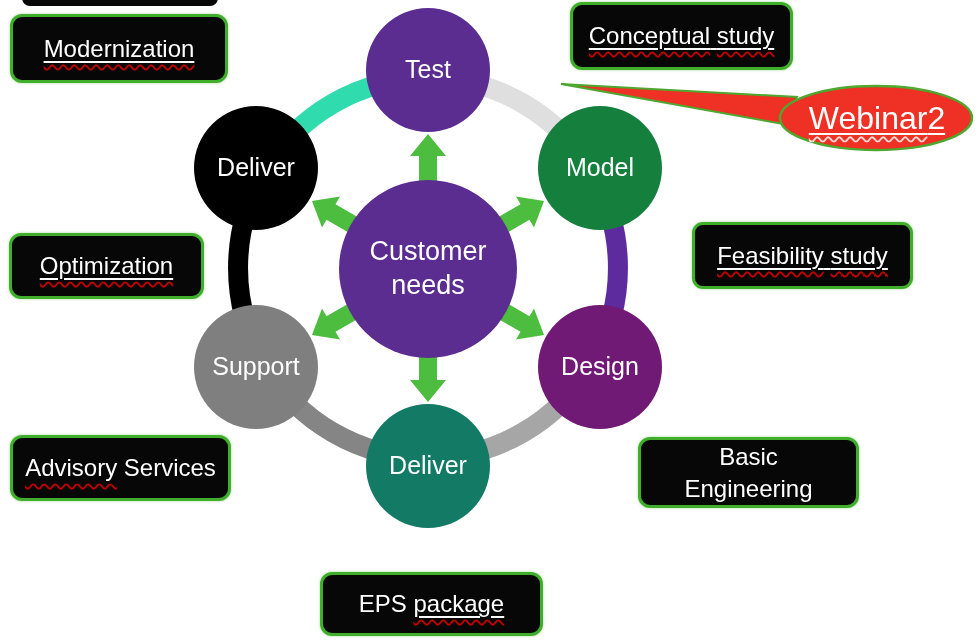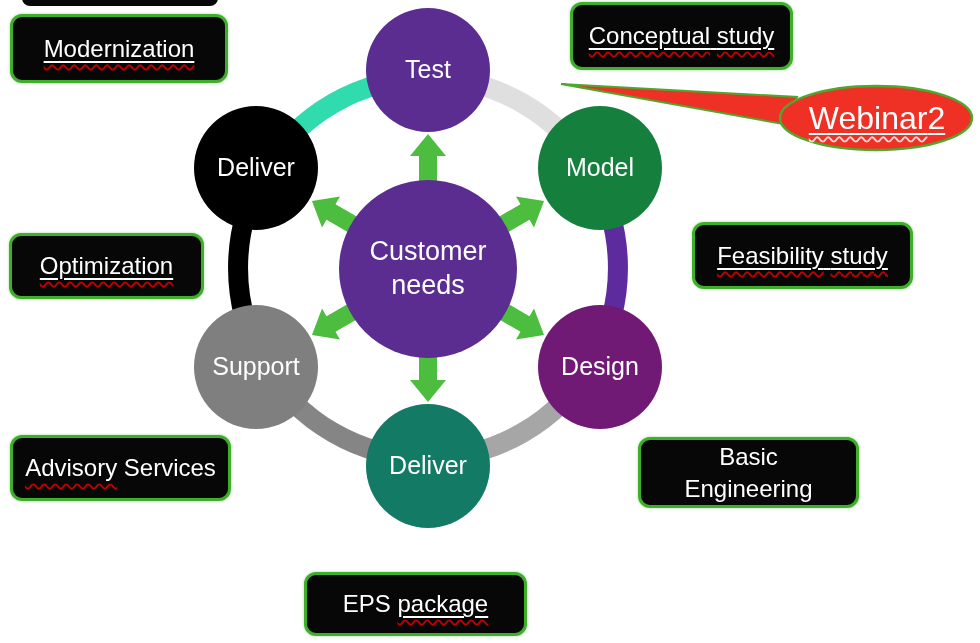--- a/index.html
+++ b/index.html
@@ -91,31 +91,31 @@
   <div id="boxes-root">
       <div class="label-box" style="left: 10px; top: 14px; width: 212px; height: 63px;">
         <div><span class="us"><span class="uw">Modernization</span></span></div>
       </div>
       <div class="label-box" style="left: 570px; top: 2px; width: 217px; height: 62px;">
         <div><span class="us"><span class="uw">Conceptual</span></span><span class="us"> </span><span class="us"><span class="uw">study</span></span></div>
       </div>
       <div class="label-box" style="left: 9px; top: 233px; width: 189px; height: 60px;">
         <div><span class="us"><span class="uw">Optimization</span></span></div>
       </div>
-      <div class="label-box" style="left: 692px; top: 222px; width: 215px; height: 61px;">
+      <div class="label-box" style="left: 692px; top: 222px; width: 215px; height: 61px; border-radius: 11px;">
         <div><span class="us"><span class="uw">Feasibility</span></span><span class="us"> </span><span class="us"><span class="uw">study</span></span></div>
       </div>
       <div class="label-box" style="left: 10px; top: 435px; width: 215px; height: 60px;">
         <div><span><span class="uw">Advisory</span></span><span> Services</span></div>
       </div>
       <div class="label-box" style="left: 638px; top: 437px; width: 215px; height: 65px;">
         <div><span>Basic</span></div>
         <div><span>Engineering</span></div>
       </div>
-      <div class="label-box" style="left: 304px; top: 572px; width: 217px; height: 58px;">
+      <div class="label-box" style="left: 320px; top: 572px; width: 217px; height: 58px;">
         <div><span>EPS </span><span class="us"><span class="uw">package</span></span></div>
       </div>
     </div>
 
   <div id="cropped-top-box"></div>
 
   <svg id="callout-layer" class="layer">
     <polygon points="561,84 797,97 783,124" stroke-width="2" fill="#ee3124" stroke="#4ea72e"></polygon>
     <ellipse cx="876" cy="118" rx="96" ry="32" stroke-width="2.5" fill="#ee3124" stroke="#4ea72e"></ellipse>
   </svg>

